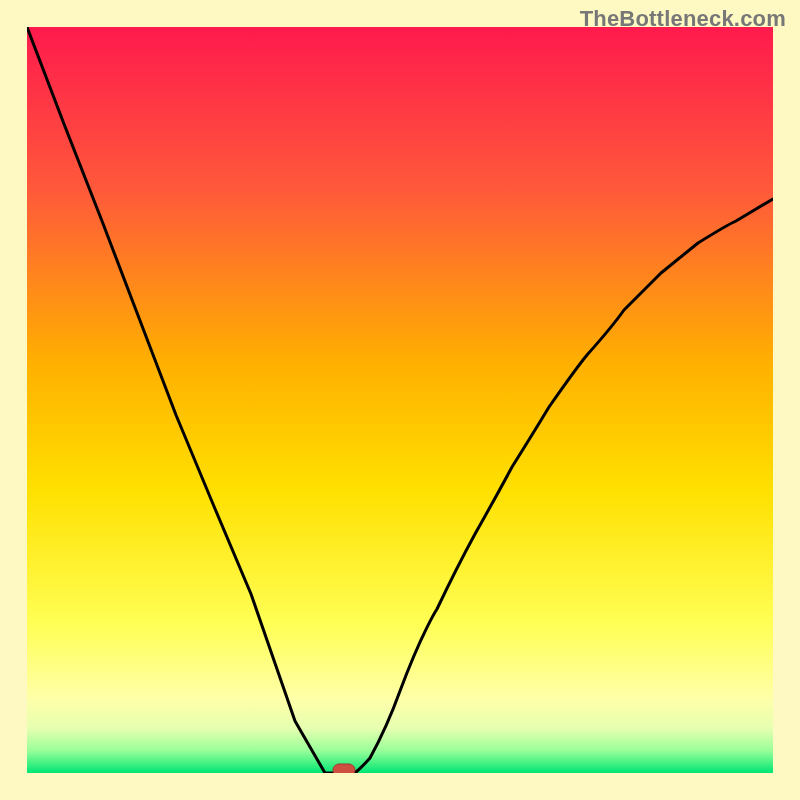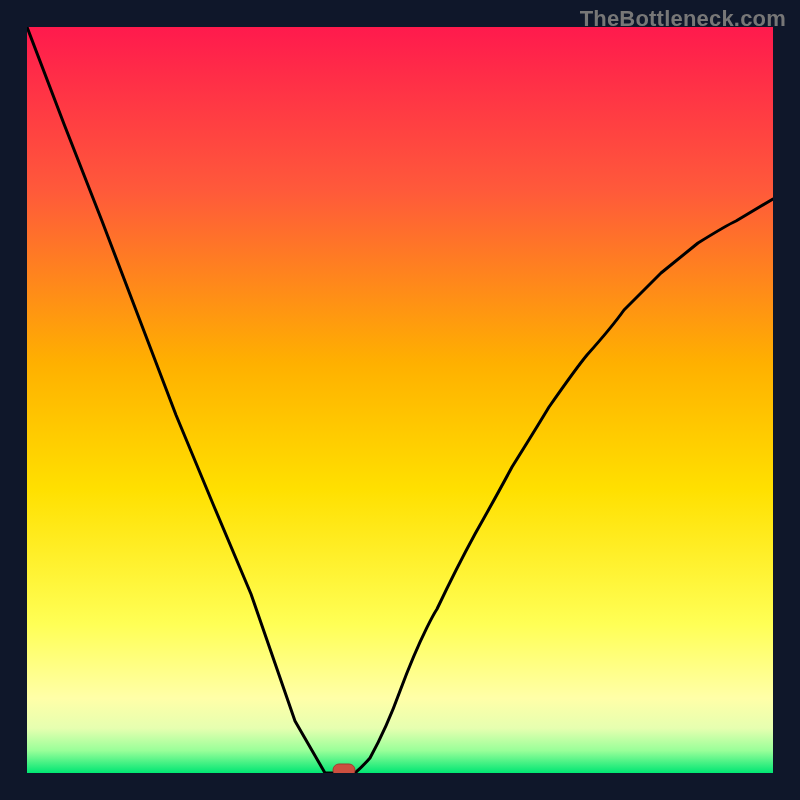--- a/index.html
+++ b/index.html
@@ -10,21 +10,21 @@
     background: #000;
     font-family: Arial, Helvetica, sans-serif;
     overflow: hidden;
   }
   .frame {
     position: absolute;
     left: 0;
     top: 0;
     width: 800px;
     height: 800px;
-    background: #0f172a;
+    background: #fef9c3;
   }
   .watermark {
     position: absolute;
     top: 6px;
     right: 14px;
     color: #777;
     font-size: 22px;
     font-weight: 600;
     letter-spacing: 0.2px;
     user-select: none;

